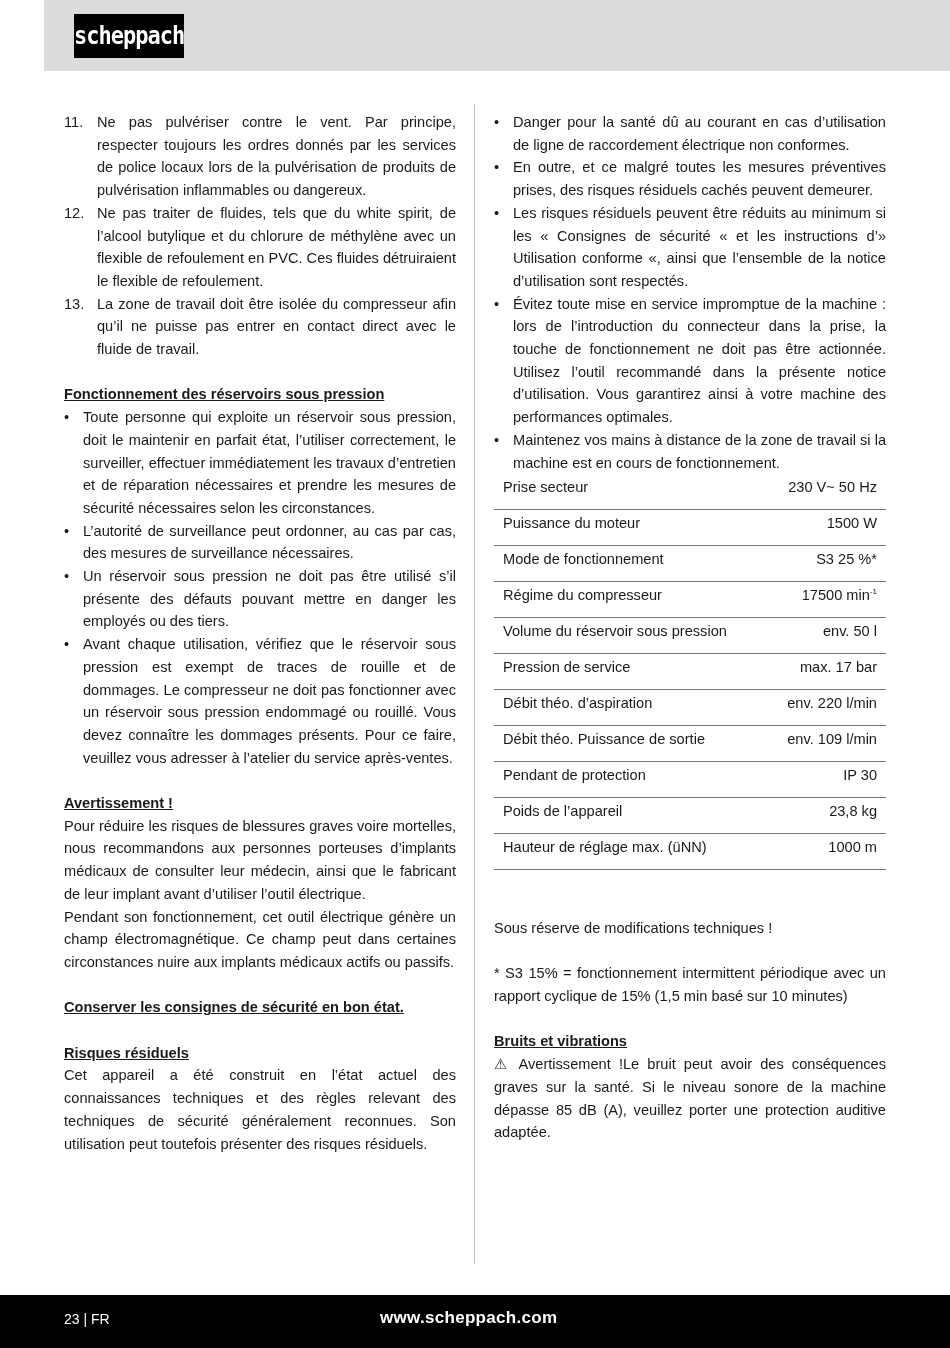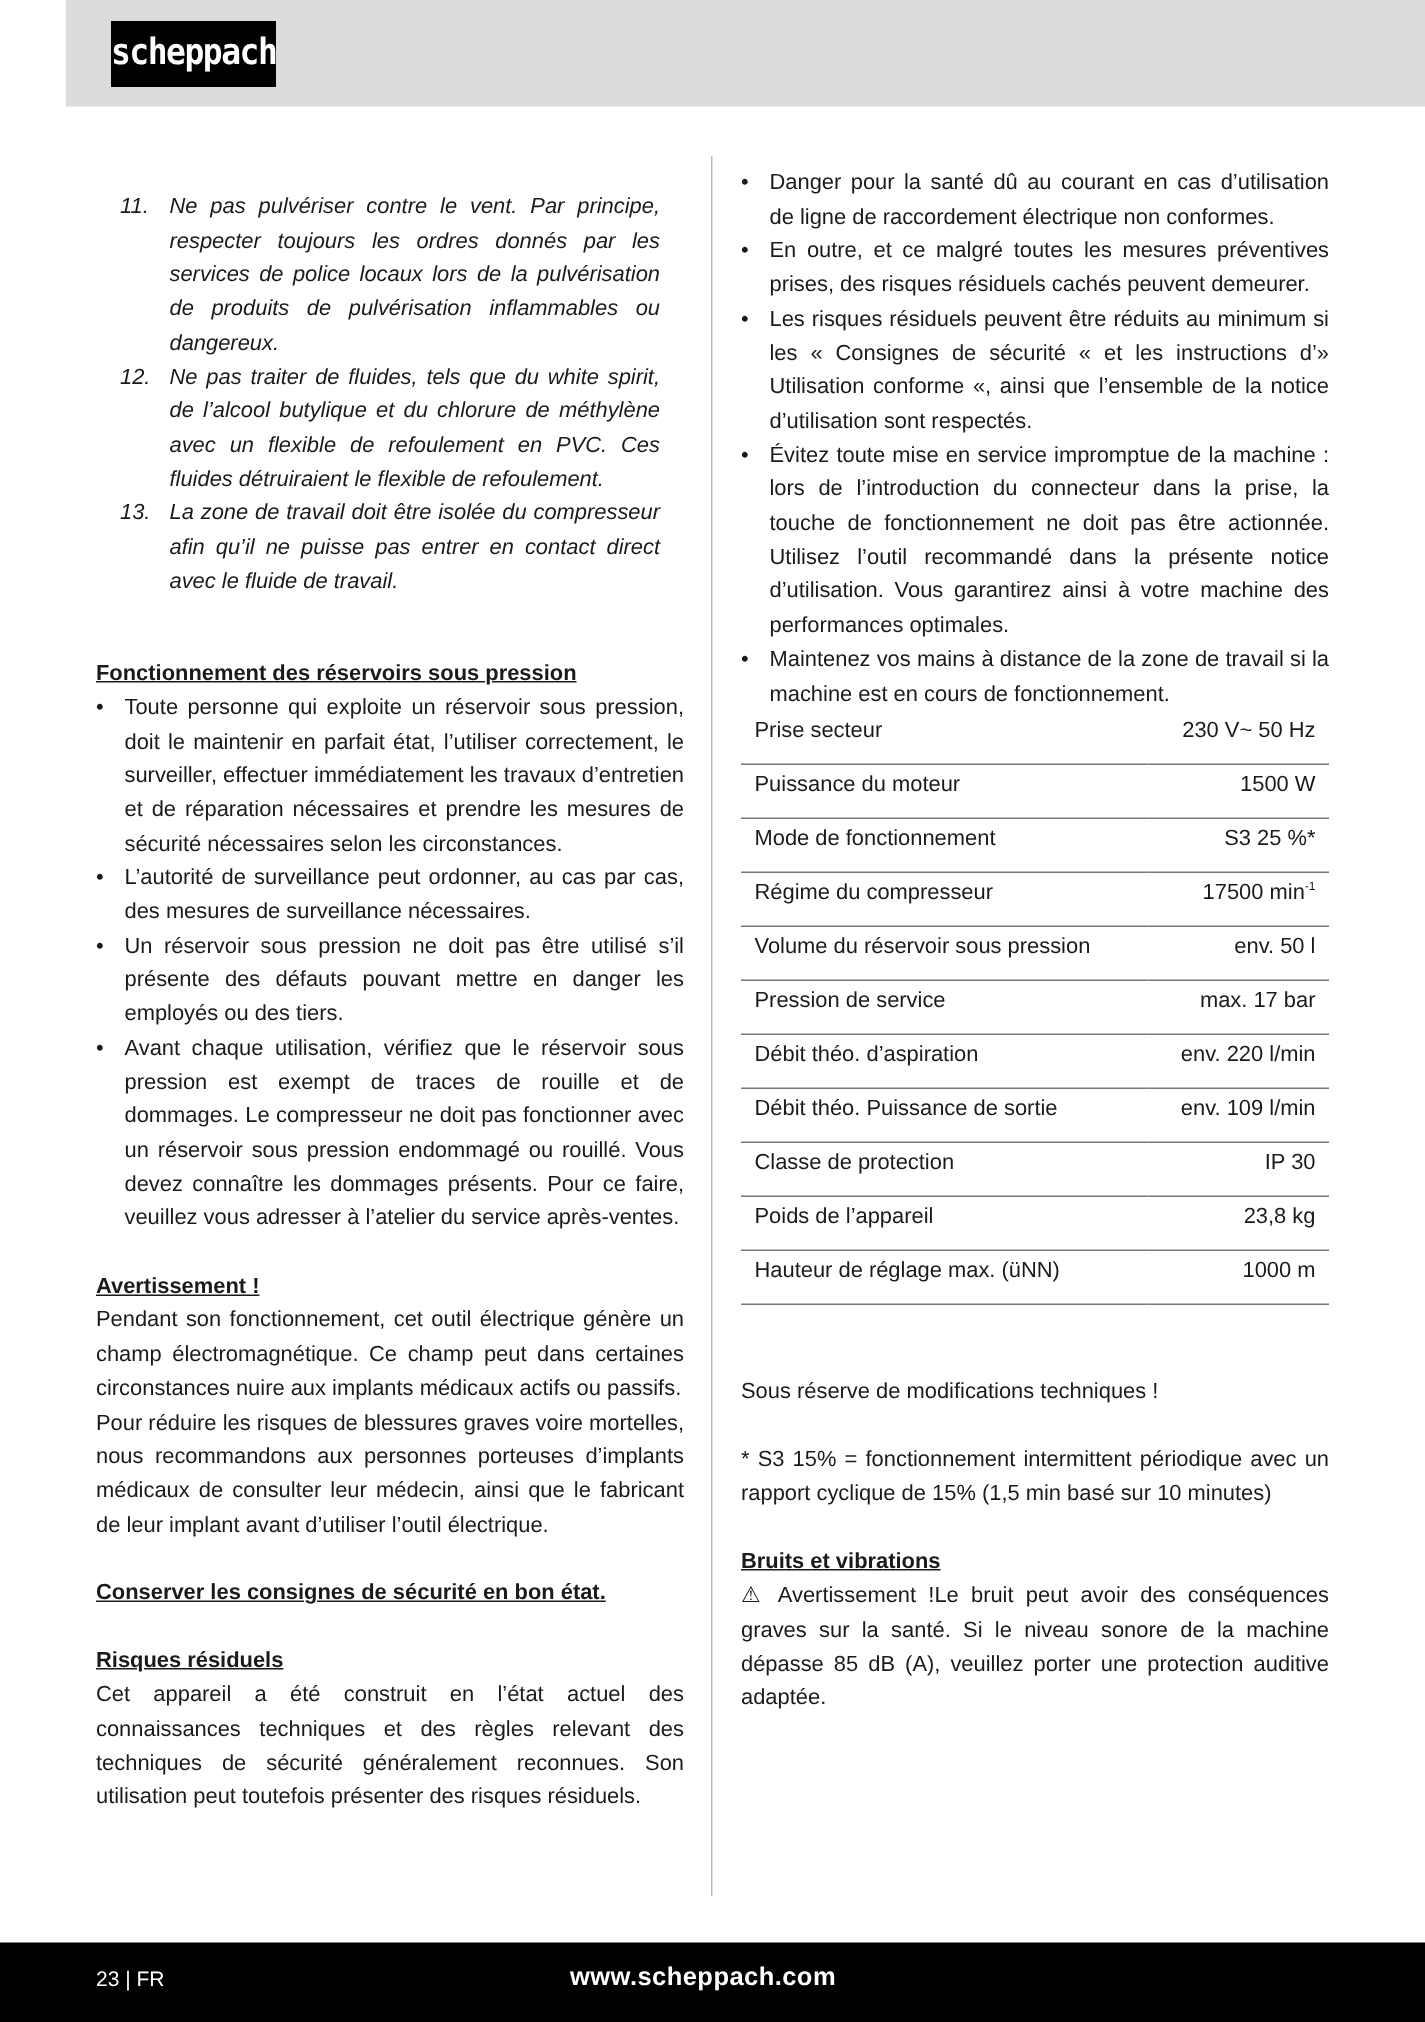--- a/index.html
+++ b/index.html
@@ -23,21 +23,21 @@
     .col {
       position: absolute; top: 111px; font-size: 14.6px; line-height: 22.7px;
     }
     .col-left { left: 64px; width: 392px; }
     .col-right { left: 494px; width: 392px; }
     .divider {
       position: absolute; left: 474px; top: 104px; width: 1px; height: 1160px;
       background: #bdbdbd;
     }
     .j { text-align: justify; }
-    .numlist { margin: 16px; padding: 0; list-style: none; font-style: italic; }
+    .numlist { margin: 0; padding: 0; list-style: none; }
     .numlist li { position: relative; padding-left: 33px; text-align: justify; }
     .numlist li .num { position: absolute; left: 0; top: 0; }
     .blist { margin: 0; padding: 0; list-style: none; }
     .blist li { position: relative; padding-left: 19px; text-align: justify; }
     .blist li .dot { position: absolute; left: 0; top: 0; }
     .h-bold { font-weight: bold; text-decoration: underline; }
     .gap { height: 22.7px; }
     .section-title {
       font-weight: bold; font-size: 19px; margin: 14px 0 18px 0; line-height: 26px;
     }
@@ -92,22 +92,22 @@
   <div class="h-bold">Fonctionnement des réservoirs sous pression</div>
   <ul class="blist">
     <li><span class="dot">•</span><span>Toute personne qui exploite un réservoir sous pression, doit le maintenir en parfait état, l’utiliser correctement, le surveiller, effectuer immédiatement les travaux d’entretien et de réparation nécessaires et prendre les mesures de sécurité nécessaires selon les circonstances.</span></li>
     <li><span class="dot">•</span><span>L’autorité de surveillance peut ordonner, au cas par cas, des mesures de surveillance nécessaires.</span></li>
     <li><span class="dot">•</span><span>Un réservoir sous pression ne doit pas être utilisé s’il présente des défauts pouvant mettre en danger les employés ou des tiers.</span></li>
     <li><span class="dot">•</span><span>Avant chaque utilisation, vérifiez que le réservoir sous pression est exempt de traces de rouille et de dommages. Le compresseur ne doit pas fonctionner avec un réservoir sous pression endommagé ou rouillé. Vous devez connaître les dommages présents. Pour ce faire, veuillez vous adresser à l’atelier du service après-ventes.</span></li>
   </ul>
 
   <div class="gap"></div>
   <div class="h-bold">Avertissement !</div>
+  <div class="j">Pour réduire les risques de blessures graves voire mortelles, nous recommandons aux personnes porteuses d’implants médicaux de consulter leur médecin, ainsi que le fabricant de leur implant avant d’utiliser l’outil électrique.</div>
   <div class="j">Pendant son fonctionnement, cet outil électrique génère un champ électromagnétique. Ce champ peut dans certaines circonstances nuire aux implants médicaux actifs ou passifs.</div>
-  <div class="j">Pour réduire les risques de blessures graves voire mortelles, nous recommandons aux personnes porteuses d’implants médicaux de consulter leur médecin, ainsi que le fabricant de leur implant avant d’utiliser l’outil électrique.</div>
 
   <div class="gap"></div>
   <div class="h-bold">Conserver les consignes de sécurité en bon état.</div>
 
   <div class="gap"></div>
   <div class="h-bold">Risques résiduels</div>
   <div class="j">Cet appareil a été construit en l’état actuel des connaissances techniques et des règles relevant des techniques de sécurité généralement reconnues. Son utilisation peut toutefois présenter des risques résiduels.</div>
 </div>
 
 <div class="col col-right">
@@ -148,21 +148,21 @@
         </tr>
         <tr>
           <td>Débit théo. d’aspiration</td>
           <td class="val"><span>env. 220 l/min</span></td>
         </tr>
         <tr>
           <td>Débit théo. Puissance de sortie</td>
           <td class="val"><span>env. 109 l/min</span></td>
         </tr>
         <tr>
-          <td>Classe de protection</td>
+          <td>Pendant de protection</td>
           <td class="val"><span>IP 30</span></td>
         </tr>
         <tr>
           <td>Poids de l’appareil</td>
           <td class="val"><span>23,8 kg</span></td>
         </tr>
         <tr>
           <td>Hauteur de réglage max. (üNN)</td>
           <td class="val"><span>1000 m</span></td>
         </tr>

